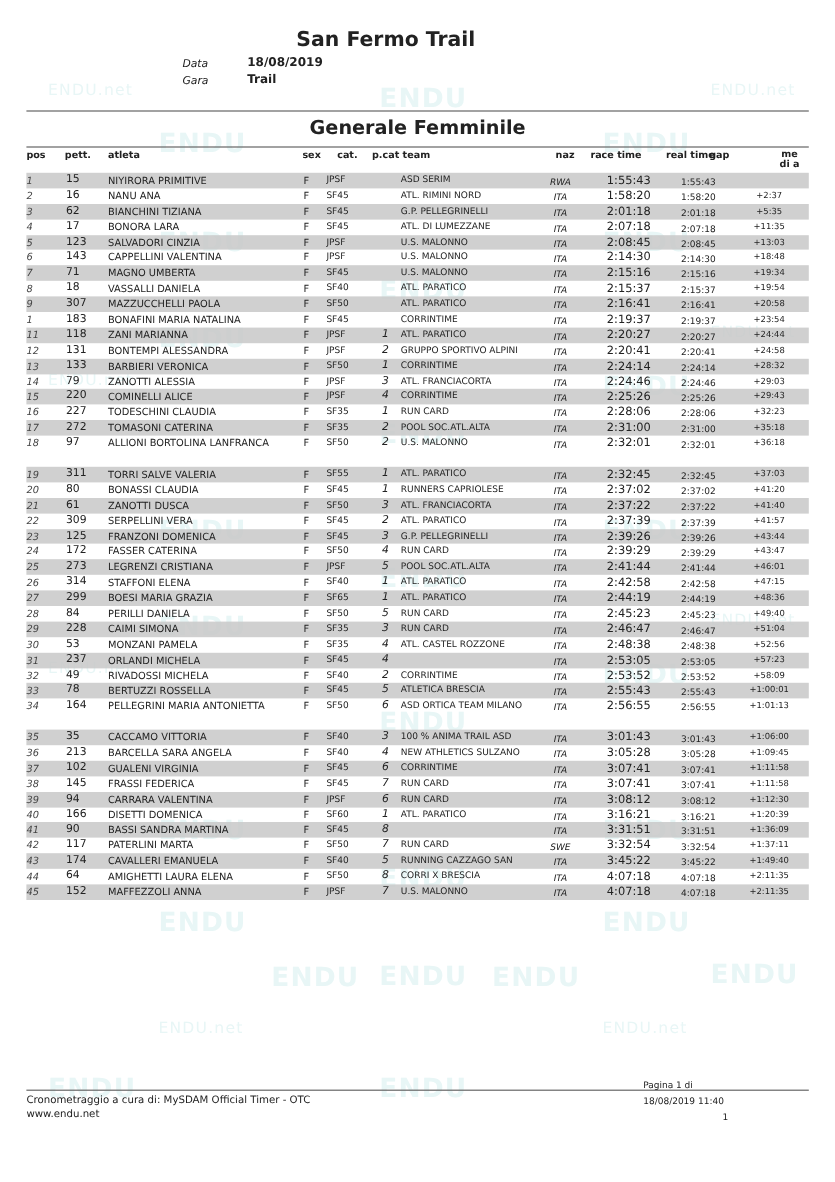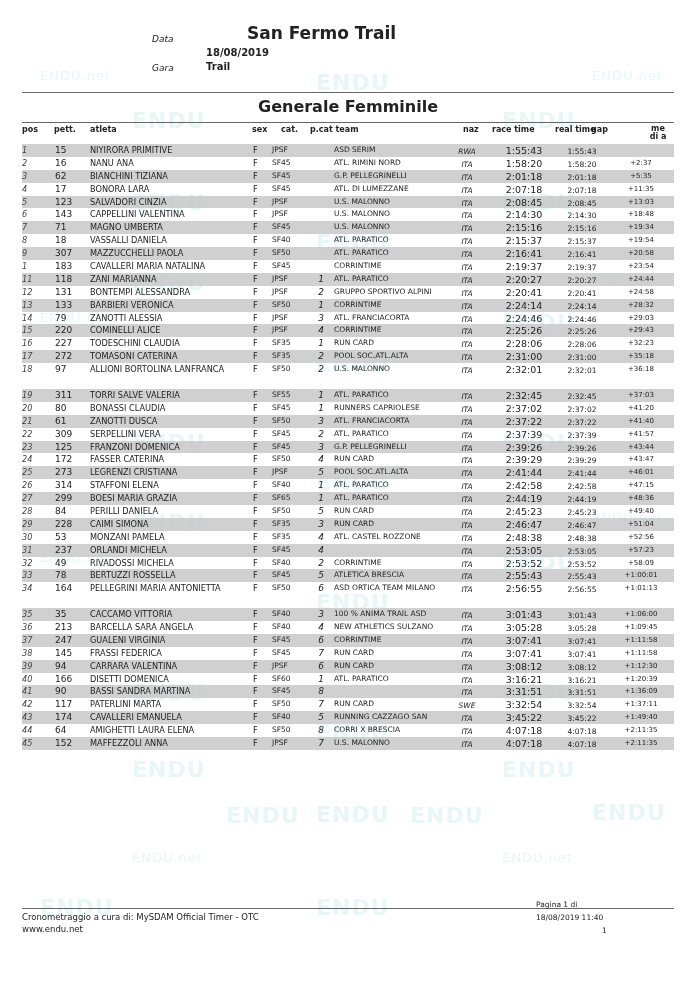--- a/index.html
+++ b/index.html
@@ -66,21 +66,21 @@
     <div class="wm" style="left: 592px; top: 800px;">ENDU</div>
     <div class="wm small" style="left: 132px; top: 850px;">ENDU.net</div>
     <div class="wm" style="left: 316px; top: 895px;">ENDU</div>
     <div class="wm small" style="left: 502px; top: 850px;">ENDU.net</div>
     <div class="wm" style="left: 40px; top: 895px;">ENDU</div>
     <div class="wm" style="left: 226px; top: 803px;">ENDU</div>
     <div class="wm" style="left: 410px; top: 803px;">ENDU</div>
   </div>
 
 <div class="title">San Fermo Trail</div>
-<div class="meta-label" style="top:34px">Data</div>
+<div class="meta-label" style="top:49px">Data</div>
 <div class="meta-val" style="top:47px">18/08/2019</div>
 <div class="meta-label" style="top:63px">Gara</div>
 <div class="meta-val" style="top:61px">Trail</div>
 
 <div class="hr" style="top:92px"></div>
 <div class="subtitle">Generale Femminile</div>
 <div class="hr" style="top:122px"></div>
 
 <div class="thead">
   <span style="left:22px">pos</span>
@@ -210,21 +210,21 @@
       <span class="c-pcat"></span>
       <span class="c-team">ATL. PARATICO</span>
       <span class="c-naz">ITA</span>
       <span class="c-race">2:16:41</span>
       <span class="c-real">2:16:41</span>
       <span class="c-gap">+20:58</span>
     </div>
     <div class="row">
       <span class="c-pos">1</span>
       <span class="c-pett">183</span>
-      <span class="c-name">CAVALLERI MARIA NATALINA</span>
+      <span class="c-name">BONAFINI MARIA NATALINA</span>
       <span class="c-sex">F</span>
       <span class="c-cat">SF45</span>
       <span class="c-pcat"></span>
       <span class="c-team">CORRINTIME</span>
       <span class="c-naz">ITA</span>
       <span class="c-race">2:19:37</span>
       <span class="c-real">2:19:37</span>
       <span class="c-gap">+23:54</span>
     </div>
     <div class="row odd">
@@ -560,21 +560,21 @@
       <span class="c-cat">SF40</span>
       <span class="c-pcat">4</span>
       <span class="c-team">NEW ATHLETICS SULZANO</span>
       <span class="c-naz">ITA</span>
       <span class="c-race">3:05:28</span>
       <span class="c-real">3:05:28</span>
       <span class="c-gap">+1:09:45</span>
     </div>
     <div class="row odd">
       <span class="c-pos">37</span>
-      <span class="c-pett">247</span>
+      <span class="c-pett">102</span>
       <span class="c-name">GUALENI VIRGINIA</span>
       <span class="c-sex">F</span>
       <span class="c-cat">SF45</span>
       <span class="c-pcat">6</span>
       <span class="c-team">CORRINTIME</span>
       <span class="c-naz">ITA</span>
       <span class="c-race">3:07:41</span>
       <span class="c-real">3:07:41</span>
       <span class="c-gap">+1:11:58</span>
     </div>

